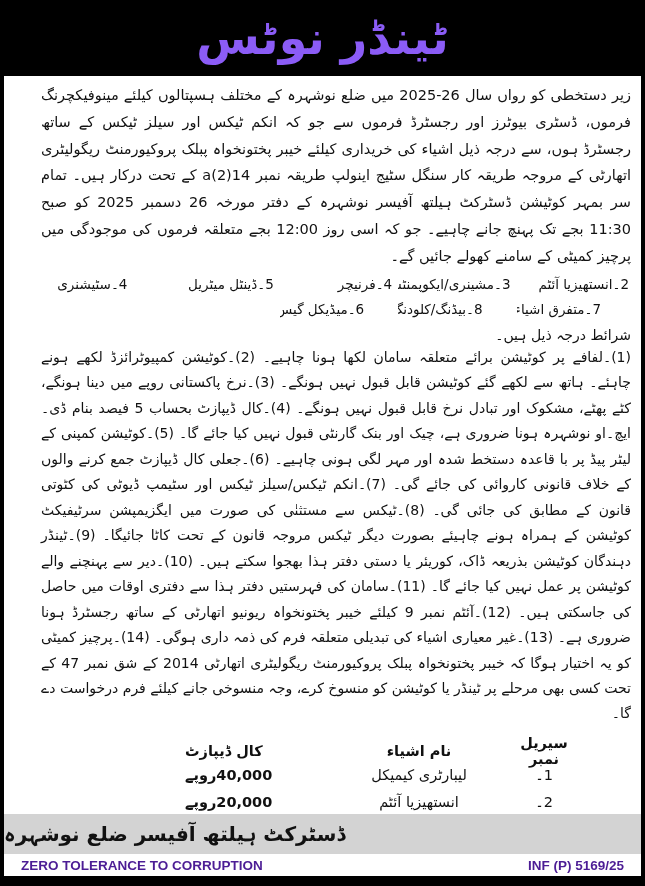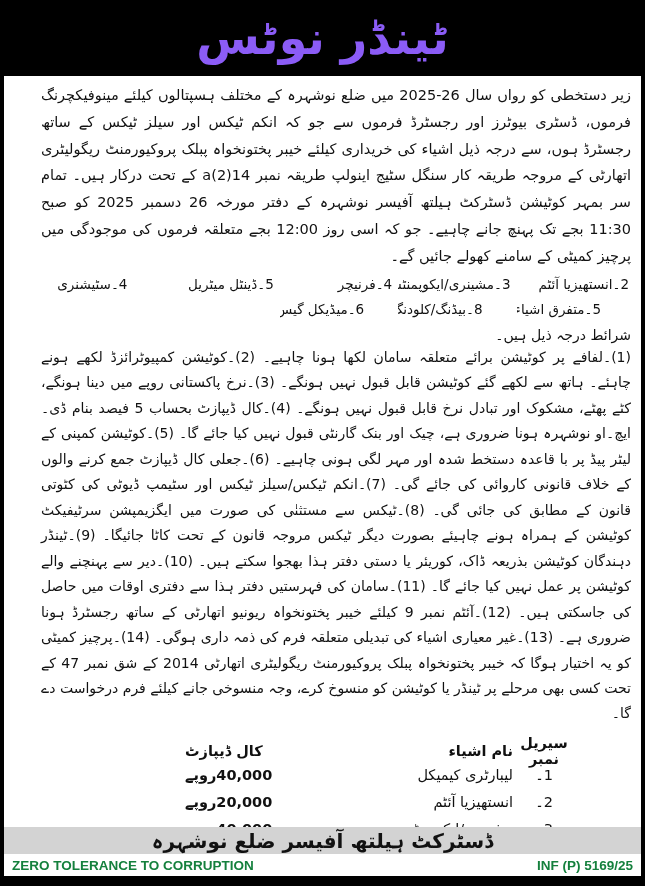--- a/index.html
+++ b/index.html
@@ -34,38 +34,38 @@
   }
   
   .table-wrap{
     direction:rtl;width:390px;margin:8px 58px 0 auto;font-size:14.5px;
   }
   .trow{
     display:grid;grid-template-columns:62px 188px 140px;align-items:center;
     height:27px;
   }
   .trow .c-serial{text-align:center;}
-  .trow .c-item{text-align:right;}
+  .trow .c-item{text-align:center;}
   .trow .c-deposit{text-align:left;font-weight:bold;}
   .thead .c-serial,.thead .c-item,.thead .c-deposit{font-weight:bold;}
   .thead .c-deposit{font-weight:bold;}
   
   .signature{
-    flex:0 0 auto;height:27px;background:#d3d3d3;
-    display:flex;align-items:center;justify-content:center;
+    flex:0 0 auto;height:40px;background:#d3d3d3;
+    display:flex;align-items:center;
   }
   .signature .sig-text{
     direction:rtl;font-size:20px;font-weight:bold;font-family:"DejaVu Sans",sans-serif;
   }
   
   .footer{
     flex:0 0 auto;height:22px;background:#fff;
     display:flex;align-items:center;justify-content:space-between;
-    padding:0 8px;font-family:"Liberation Sans",sans-serif;
-    font-size:13.5px;font-weight:bold;color:#15803d;
+    padding:0 17px;font-family:"Liberation Sans",sans-serif;
+    font-size:13.5px;font-weight:bold;color:#4c1d95;
   }
 </style>
 </head>
 <body>
 
 <div class="page">
 
   <div class="banner">
     <div class="title">ٹینڈر نوٹس</div>
   </div>
@@ -73,21 +73,21 @@
   <div class="content">
 
     <div class="intro">زیر دستخطی کو رواں سال 26-2025 میں ضلع نوشہرہ کے مختلف ہسپتالوں کیلئے مینوفیکچرنگ فرموں، ڈسٹری بیوٹرز اور رجسٹرڈ فرموں سے جو کہ انکم ٹیکس اور سیلز ٹیکس کے ساتھ رجسٹرڈ ہوں، سے درجہ ذیل اشیاء کی خریداری کیلئے خیبر پختونخواہ پبلک پروکیورمنٹ ریگولیٹری اتھارٹی کے مروجہ طریقہ کار سنگل سٹیج اینولپ طریقہ نمبر 14(2)a کے تحت درکار ہیں۔ تمام سر بمہر کوٹیشن ڈسٹرکٹ ہیلتھ آفیسر نوشہرہ کے دفتر مورخہ 26 دسمبر 2025 کو صبح 11:30 بجے تک پہنچ جانے چاہیے۔ جو کہ اسی روز 12:00 بجے متعلقہ فرموں کی موجودگی میں پرچیز کمیٹی کے سامنے کھولے جائیں گے۔</div>
 
     <div class="items-grid">
       <div class="cell">2۔انستھیزیا آئٹم</div>
       <div class="cell">3۔مشینری/ایکوپمنٹس</div>
       <div class="cell">4۔فرنیچر</div>
       <div class="cell">5۔ڈینٹل میٹریل</div>
       <div class="cell row2">4۔سٹیشنری</div>
-      <div class="cell row2">5۔متفرق اشیاء</div>
+      <div class="cell row2">7۔متفرق اشیاء</div>
       <div class="cell row2">8۔بیڈنگ/کلودنگ</div>
       <div class="cell row2">6۔میڈیکل گیس</div>
       <div class="cell"></div>
     </div>
 
     <div class="terms-heading">شرائط درجہ ذیل ہیں۔</div>
     <div class="terms">(1)۔لفافے پر کوٹیشن برائے متعلقہ سامان لکھا ہونا چاہیے۔ (2)۔کوٹیشن کمپیوٹرائزڈ لکھے ہونے چاہئے۔ ہاتھ سے لکھے گئے کوٹیشن قابل قبول نہیں ہونگے۔ (3)۔نرخ پاکستانی روپے میں دینا ہونگے، کٹے پھٹے، مشکوک اور تبادل نرخ قابل قبول نہیں ہونگے۔ (4)۔کال ڈیپازٹ بحساب 5 فیصد بنام ڈی۔ایچ۔او نوشہرہ ہونا ضروری ہے، چیک اور بنک گارنٹی قبول نہیں کیا جائے گا۔ (5)۔کوٹیشن کمپنی کے لیٹر پیڈ پر با قاعدہ دستخط شدہ اور مہر لگی ہونی چاہیے۔ (6)۔جعلی کال ڈیپازٹ جمع کرنے والوں کے خلاف قانونی کاروائی کی جائے گی۔ (7)۔انکم ٹیکس/سیلز ٹیکس اور سٹیمپ ڈیوٹی کی کٹوتی قانون کے مطابق کی جائی گی۔ (8)۔ٹیکس سے مستثنٰی کی صورت میں ایگزیمپشن سرٹیفیکٹ کوٹیشن کے ہمراہ ہونے چاہیئے بصورت دیگر ٹیکس مروجہ قانون کے تحت کاٹا جائیگا۔ (9)۔ٹینڈر دہندگان کوٹیشن بذریعہ ڈاک، کوریئر یا دستی دفتر ہذا بھجوا سکتے ہیں۔ (10)۔دیر سے پہنچنے والے کوٹیشن پر عمل نہیں کیا جائے گا۔ (11)۔سامان کی فہرستیں دفتر ہذا سے دفتری اوقات میں حاصل کی جاسکتی ہیں۔ (12)۔آئٹم نمبر 9 کیلئے خیبر پختونخواہ ریونیو اتھارٹی کے ساتھ رجسٹرڈ ہونا ضروری ہے۔ (13)۔غیر معیاری اشیاء کی تبدیلی متعلقہ فرم کی ذمہ داری ہوگی۔ (14)۔پرچیز کمیٹی کو یہ اختیار ہوگا کہ خیبر پختونخواہ پبلک پروکیورمنٹ ریگولیٹری اتھارٹی 2014 کے شق نمبر 47 کے تحت کسی بھی مرحلے پر ٹینڈر یا کوٹیشن کو منسوخ کرے، وجہ منسوخی جانے کیلئے فرم درخواست دے گا۔</div>
 
     <div class="table-wrap">
       <div class="trow thead">

